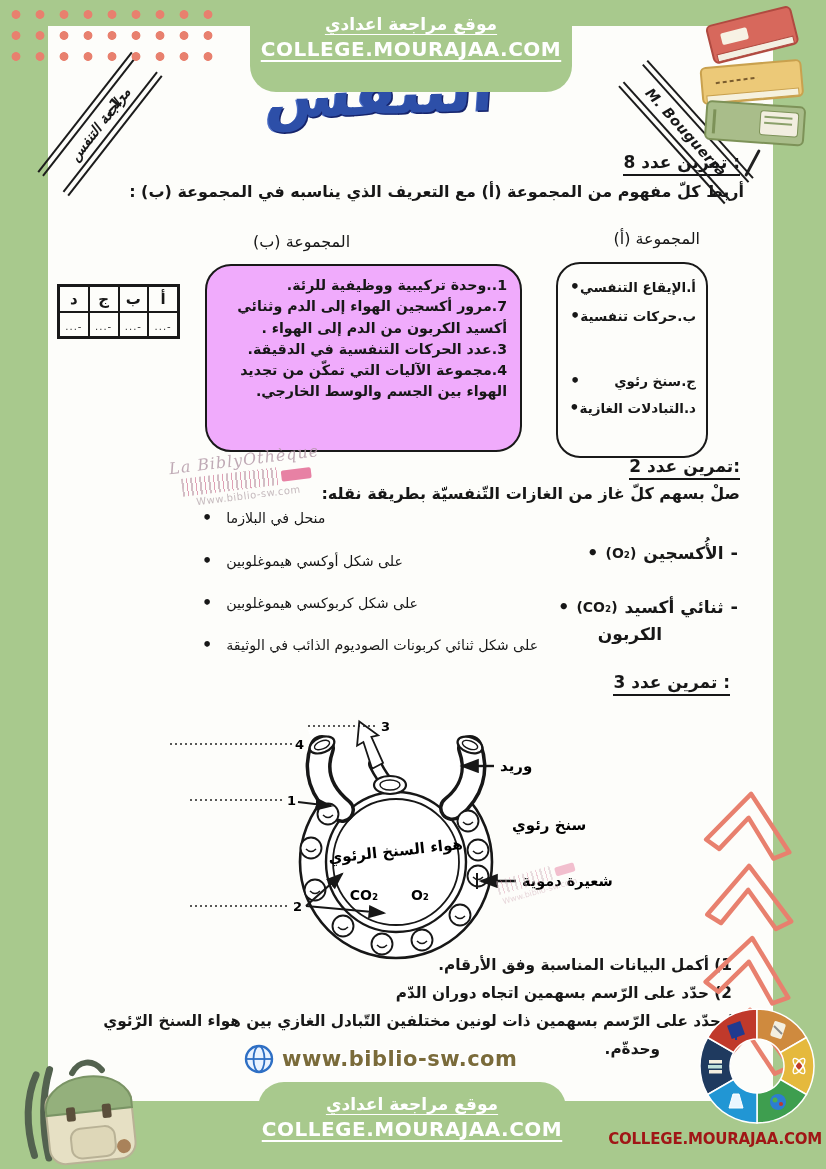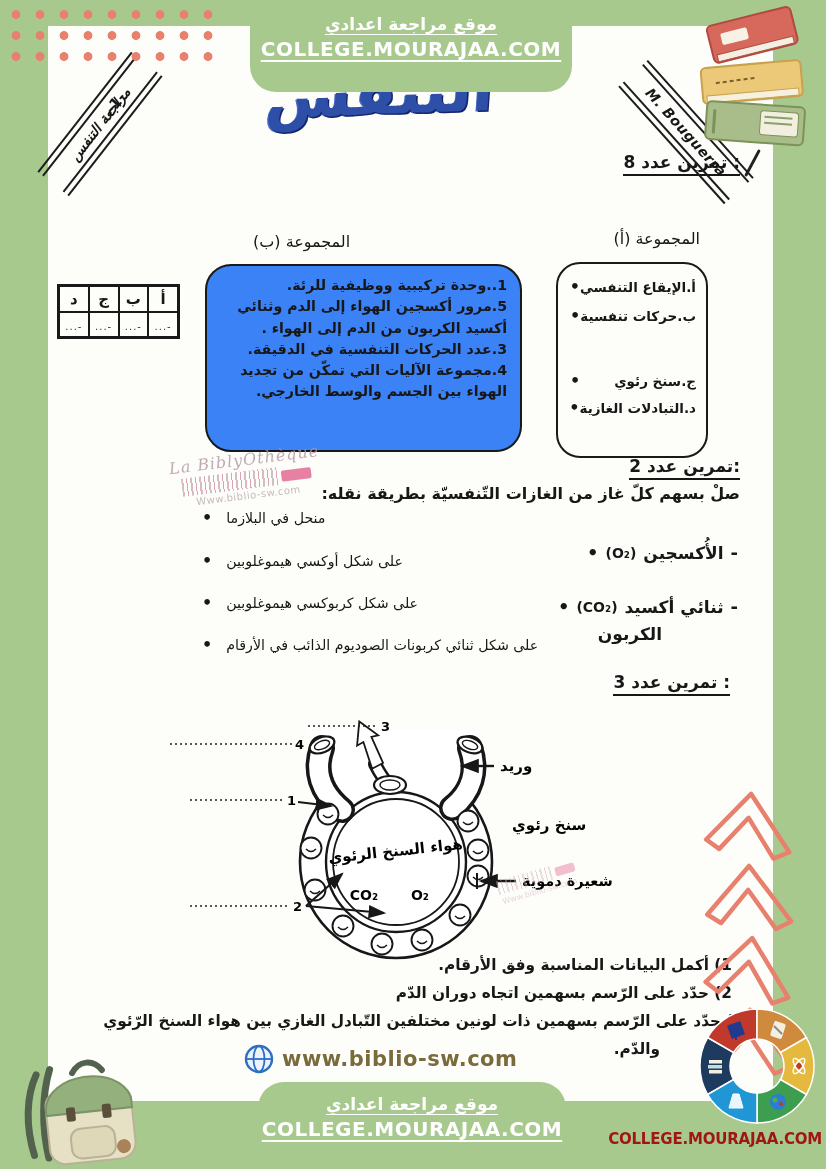--- a/index.html
+++ b/index.html
@@ -25,21 +25,21 @@
   .hwtext{font-style:italic;font-weight:bold;font-size:14px;letter-spacing:.5px;padding:1px 4px;white-space:nowrap}
   .title{font-size:62px;font-weight:900;color:#2d4fa8;transform:skewX(-6deg) rotate(-2deg);
          text-shadow:1.5px 1.5px 0 #16246b,-1px 1px 0 #4a6cc4;letter-spacing:2px}
   .exh{font-size:17px;font-weight:bold;border-bottom:2.5px solid #171717;padding-bottom:2px}
   .inst{font-size:16px;font-weight:bold}
   .gl{font-size:16px;font-weight:normal}
   .boxa{width:152px;height:196px;border:2.6px solid #191919;border-radius:24px;padding:13px 10px 8px 12px;background:#fdfdfa}
   .boxa-row{display:flex;justify-content:space-between;align-items:center;direction:rtl;font-size:13.5px;font-weight:bold;white-space:nowrap}
   .boxa-row .bul{font-size:16px}
   .boxb{width:317px;height:188px;border:2.6px solid #191919;border-radius:26px;padding:9px 13px;
-        direction:rtl;text-align:right;font-size:14.2px;font-weight:bold;line-height:1.5;background:#3b82f6}
+        direction:rtl;text-align:right;font-size:14.2px;font-weight:bold;line-height:1.5;background:#f0abfc}
   .anstable{width:123px;border:2.4px solid #191919;display:grid;grid-template-columns:repeat(4,1fr);direction:rtl;background:#fdfdfa}
   .anstable .hc{border:1.2px solid #191919;text-align:center;font-weight:bold;font-size:15px;padding:3px 0}
   .anstable .vc{border:1.2px solid #191919;text-align:center;font-size:10px;color:#333;letter-spacing:1px;padding:8px 0 4px}
   .gas{display:flex;direction:rtl;align-items:center;gap:7px;font-weight:bold}
   .gas .glbl{font-size:17px}.gas .gfor{font-size:14px}.gas .gbul{font-size:18px}.gas .gdash{font-size:18px}
   .method{display:flex;align-items:center;gap:14px}
   .method .mbul{font-size:16px;font-weight:bold}
   .method .mtxt{direction:rtl;font-size:14.2px;font-weight:normal;white-space:nowrap}
   .q{font-size:15.3px;font-weight:bold}
   .stamp1{width:180px;transform:rotate(-7deg);opacity:.8;z-index:1;text-align:center}
@@ -102,20 +102,21 @@
   <div class="abs hw" style="left:648px;top:60px;width:158px;transform:rotate(48deg);transform-origin:0 0">
     <div class="hwline"></div>
     <div class="hwtext">M. Bouguerra</div>
     <div class="hwline"></div>
   </div>
 
   <div class="abs title" style="left:250px;top:56px;width:260px;text-align:center">التنفس</div>
 
   <div class="abs exh nw" style="right:86px;top:152px">تمرين عدد 8 :</div>
   <div class="abs penmark" style="right:72px;top:148px"></div>
+  <div class="abs inst rtl nw" style="right:82px;top:182px">أربط كلّ مفهوم من المجموعة (أ) مع التعريف الذي يناسبه في المجموعة (ب) :</div>
 
   <div class="abs gl" style="right:126px;top:229px">المجموعة (أ)</div>
   <div class="abs gl" style="left:253px;top:232px">المجموعة (ب)</div>
 
   <div class="abs boxa" style="left:556px;top:262px">
     <div class="boxa-row">
       <span>أ.الإيقاع التنفسي</span>
       <span class="bul">•</span>
     </div>
     <div class="boxa-row" style="margin-top:10px">
@@ -127,21 +128,21 @@
       <span class="bul">•</span>
     </div>
     <div class="boxa-row" style="margin-top:8px">
       <span>د.التبادلات الغازية</span>
       <span class="bul">•</span>
     </div>
   </div>
 
   <div class="abs boxb" style="left:205px;top:264px">
     <div>1..وحدة تركيبية ووظيفية للرئة.</div>
-    <div>5.مرور أكسجين الهواء إلى الدم وثنائي أكسيد الكربون من الدم إلى الهواء .</div>
+    <div>7.مرور أكسجين الهواء إلى الدم وثنائي أكسيد الكربون من الدم إلى الهواء .</div>
     <div>3.عدد الحركات التنفسية في الدقيقة.</div>
     <div>4.مجموعة الآليات التي تمكّن من تجديد الهواء بين الجسم والوسط الخارجي.</div>
   </div>
 
   <div class="abs anstable" style="left:57px;top:284px">
     <div class="hc">أ</div>
     <div class="hc">ب</div>
     <div class="hc">ج</div>
     <div class="hc">د</div>
     <div class="vc">-...</div>
@@ -183,21 +184,21 @@
   <div class="abs method" style="left:202px;top:551px">
     <span class="mbul">•</span>
     <span class="mtxt">على شكل أوكسي هيموغلوبين</span>
   </div>
   <div class="abs method" style="left:202px;top:593px">
     <span class="mbul">•</span>
     <span class="mtxt">على شكل كربوكسي هيموغلوبين</span>
   </div>
   <div class="abs method" style="left:202px;top:635px">
     <span class="mbul">•</span>
-    <span class="mtxt">على شكل ثنائي كربونات الصوديوم الذائب في الأرقام</span>
+    <span class="mtxt">على شكل ثنائي كربونات الصوديوم الذائب في الوثيقة</span>
   </div>
 
   <div class="abs exh nw" style="right:96px;top:672px">تمرين عدد 3 :</div>
 
   <svg class="abs" style="left:168px;top:714px" width="480" height="252" viewBox="0 0 480 252">
     <defs>
       <marker id="ah" markerWidth="9" markerHeight="8" refX="7" refY="3" orient="auto">
         <path d="M0,0 L8,3 L0,6 Z" fill="#171717"></path>
       </marker>
     </defs>
@@ -283,21 +284,21 @@
     <div class="bars" style="width:80px">
       <div class="barstripes"></div>
       <div class="badge" style="width:20px;height:9px"></div>
     </div>
     <div class="su">Www.biblio-sw.com</div>
   </div>
 
   <div class="abs q rtl nw" style="right:94px;top:956px">1) أكمل البيانات المناسبة وفق الأرقام.</div>
   <div class="abs q rtl nw" style="right:94px;top:984px">2) حدّد على الرّسم بسهمين اتجاه دوران الدّم</div>
   <div class="abs q rtl nw" style="right:82px;top:1012px">3) حدّد على الرّسم بسهمين ذات لونين مختلفين التّبادل الغازي بين هواء السنخ الرّئوي</div>
-  <div class="abs q rtl nw" style="right:166px;top:1040px">والدّم.</div>
+  <div class="abs q rtl nw" style="right:166px;top:1040px">وحدةّم.</div>
 
   <div class="abs biblio-foot" style="left:244px;top:1044px">
     <svg width="30" height="30" viewBox="0 0 30 30">
       <circle cx="15" cy="15" r="13" fill="#eaf3ff" stroke="#2e6fc4" stroke-width="2.4"></circle>
       <ellipse cx="15" cy="15" rx="5.5" ry="13" fill="none" stroke="#2e6fc4" stroke-width="1.8"></ellipse>
       <line x1="2" y1="15" x2="28" y2="15" stroke="#2e6fc4" stroke-width="1.8"></line>
     </svg>
     <span class="bt">www.biblio-sw.com</span>
   </div>
 

